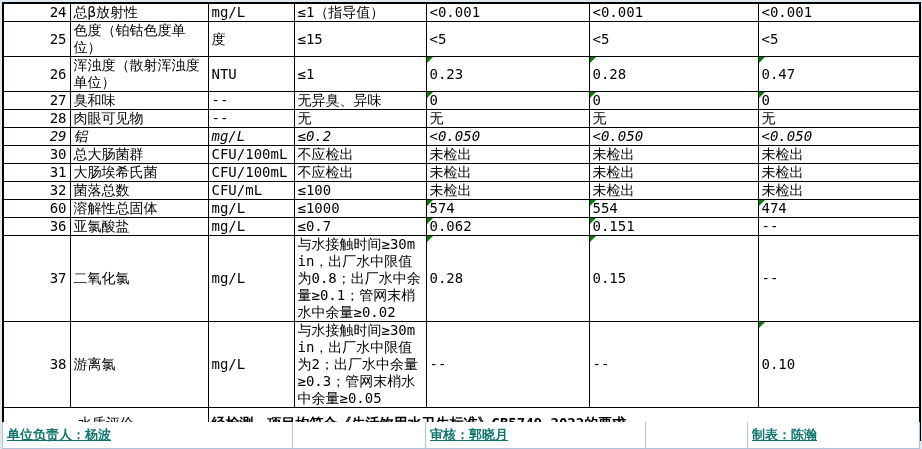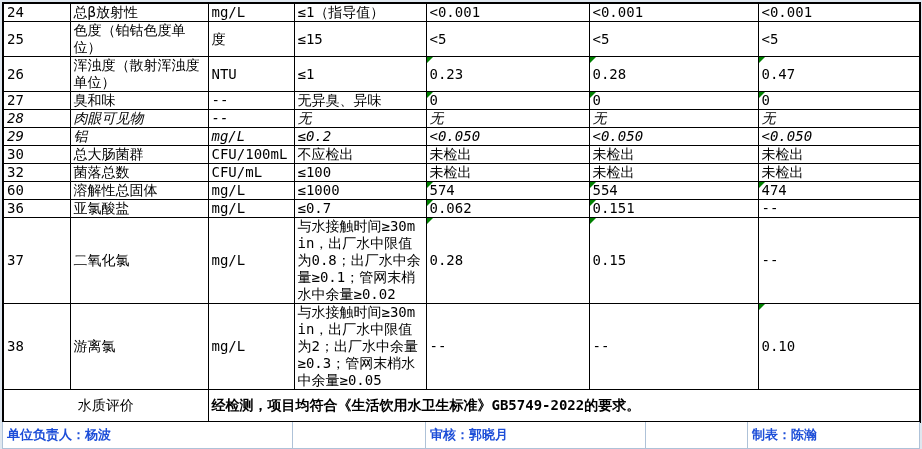--- a/index.html
+++ b/index.html
@@ -4,32 +4,32 @@
 <style>
   html,body{margin:0;padding:0;}
   body{background:#dfe7ef;font-family:"DejaVu Sans Mono","Liberation Sans",monospace;}
   .screen{position:relative;width:922px;height:449px;background:#dfe7ef;overflow:hidden;}
   .sheet{position:absolute;left:2px;top:2px;}
   table.report{border-collapse:collapse;table-layout:fixed;width:917px;background:#fff;
     border:2px solid #000;}
   table.report td{border:1px solid #000;padding:0 3px;font-size:14px;color:#000;
     vertical-align:middle;overflow:hidden;position:relative;line-height:17px;
     word-break:break-all;}
-  td.c-no{text-align:left;padding:0;}
+  td.c-no{text-align:right;padding:0;}
   td.c-name,td.c-unit,td.c-limit,td.c-res{text-align:left;}
   td.sm{font-size:12px;line-height:14px;}
   td.eval-label{text-align:center;font-size:14px;}
   td.eval-text{font-size:12px;font-weight:bold;line-height:14px;}
   .tri{position:absolute;top:0;left:0;width:0;height:0;
     border-top:6px solid #008000;border-right:6px solid transparent;}
   .footer{position:absolute;left:2px;top:422px;display:flex;width:917px;height:26px;
     background:#fff;border-bottom:1px solid #aec2d8;border-left:1px solid #aec2d8;}
   .footer .fcell{box-sizing:border-box;border-right:1px solid #aec2d8;height:100%;
     display:flex;align-items:center;padding:0 4px;font-size:13px;font-weight:bold;
-    color:#1d4ed8;white-space:nowrap;overflow:hidden;}
+    color:#0f766e;white-space:nowrap;overflow:hidden;text-decoration:underline;}
   .f1{width:290px;} .f2{width:133px;} .f3{width:220px;} .f4{width:102px;} .f5{width:172px;}
 </style>
 </head>
 <body>
 
 <div class="screen">
   <div class="sheet">
     <table class="report">
       <colgroup>
         <col style="width:67px">
@@ -70,41 +70,50 @@
           </tr>
           <tr style="height: 17px;">
             <td class="c-no">27</td>
             <td class="c-name">臭和味</td>
             <td class="c-unit">--</td>
             <td class="c-limit">无异臭、异味</td>
             <td class="c-res"><span class="tri"></span>0</td>
             <td class="c-res"><span class="tri"></span>0</td>
             <td class="c-res"><span class="tri"></span>0</td>
           </tr>
-          <tr style="height: 17px; font-style: italic;">
+          <tr style="height: 17px;">
             <td class="c-no">28</td>
             <td class="c-name">肉眼可见物</td>
             <td class="c-unit">--</td>
             <td class="c-limit">无</td>
             <td class="c-res">无</td>
             <td class="c-res">无</td>
             <td class="c-res">无</td>
           </tr>
           <tr style="height: 17px; font-style: italic;">
             <td class="c-no">29</td>
             <td class="c-name">铝</td>
             <td class="c-unit">mg/L</td>
             <td class="c-limit">≤0.2</td>
             <td class="c-res">&lt;0.050</td>
             <td class="c-res">&lt;0.050</td>
             <td class="c-res">&lt;0.050</td>
           </tr>
           <tr style="height: 17px;">
             <td class="c-no">30</td>
             <td class="c-name">总大肠菌群</td>
+            <td class="c-unit">CFU/100mL</td>
+            <td class="c-limit">不应检出</td>
+            <td class="c-res">未检出</td>
+            <td class="c-res">未检出</td>
+            <td class="c-res">未检出</td>
+          </tr>
+          <tr style="height: 17px;">
+            <td class="c-no">31</td>
+            <td class="c-name">大肠埃希氏菌</td>
             <td class="c-unit">CFU/100mL</td>
             <td class="c-limit">不应检出</td>
             <td class="c-res">未检出</td>
             <td class="c-res">未检出</td>
             <td class="c-res">未检出</td>
           </tr>
           <tr style="height: 17px;">
             <td class="c-no">32</td>
             <td class="c-name">菌落总数</td>
             <td class="c-unit">CFU/mL</td>

